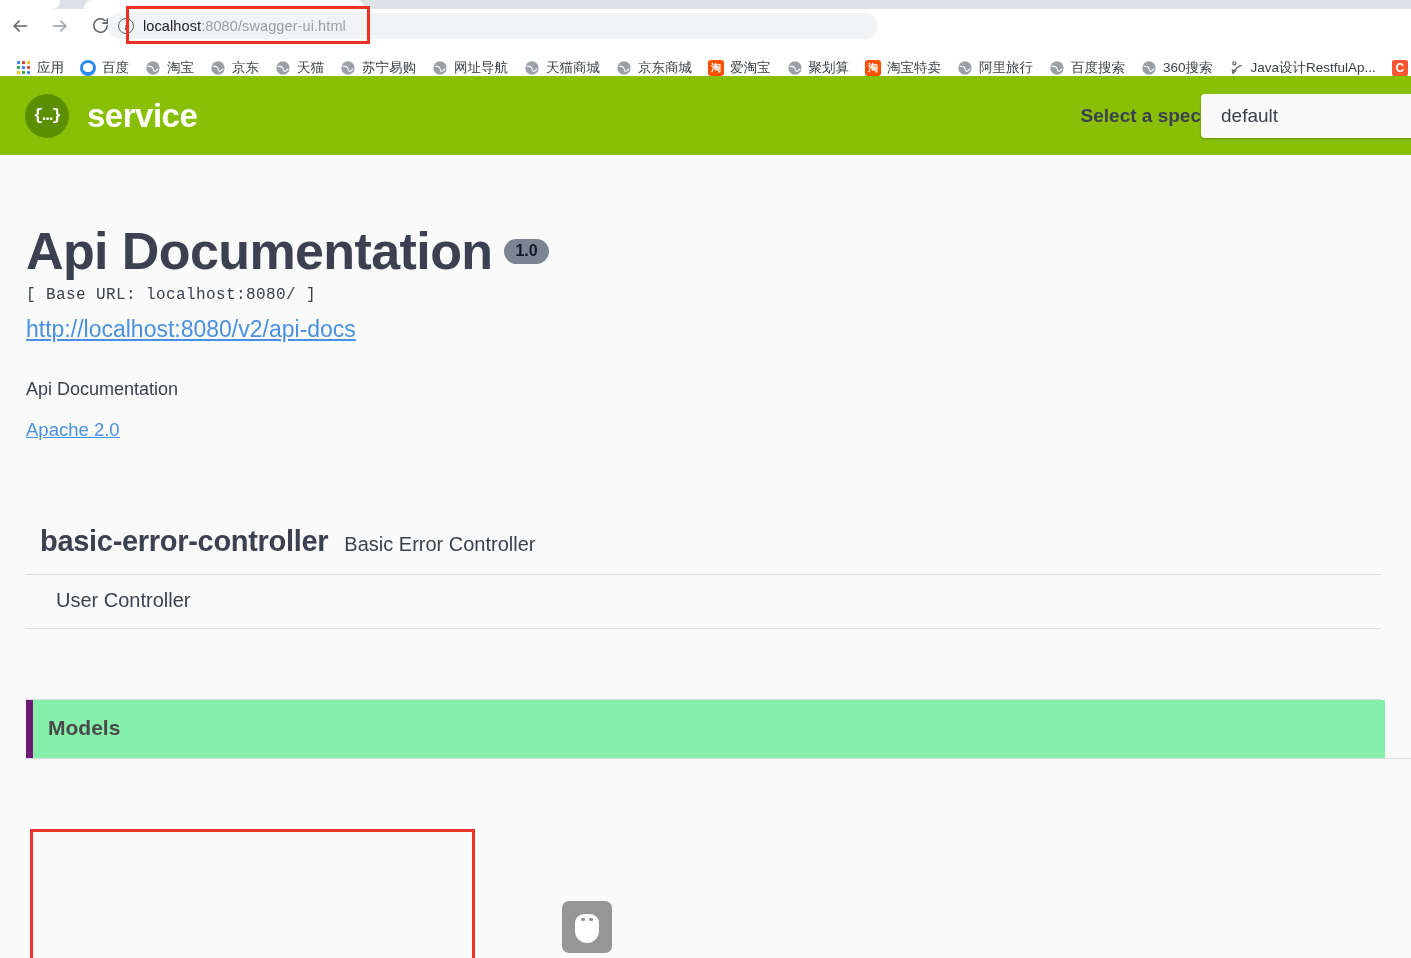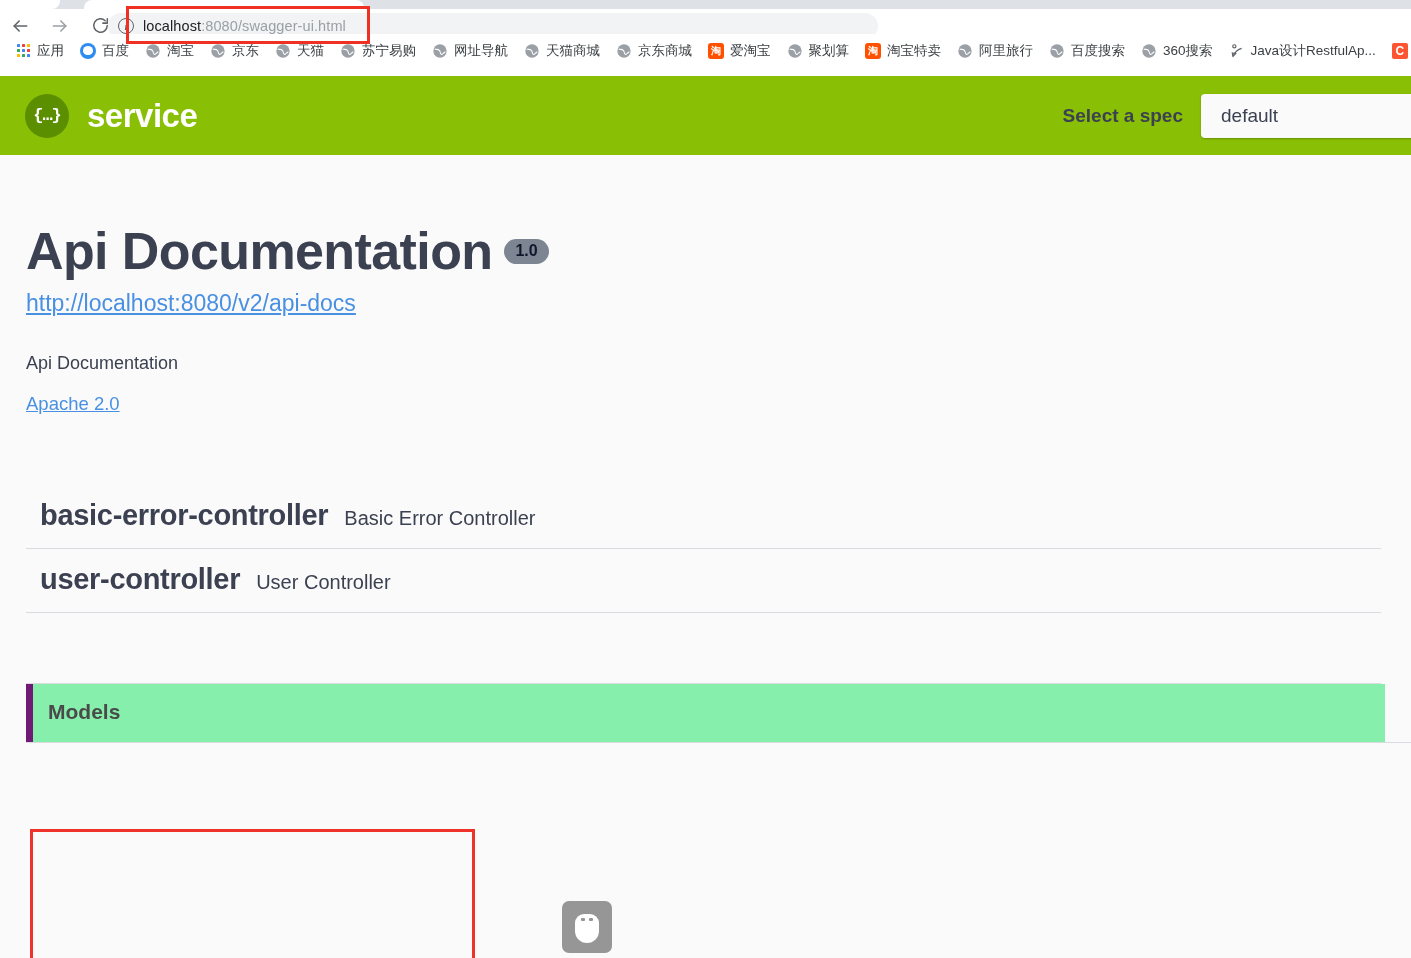--- a/index.html
+++ b/index.html
@@ -55,21 +55,21 @@
   .omni-url .host { color:#202124; }
 
   
   .anno-url {
     position:absolute; left:126px; top:6px; width:244px; height:38px;
     border:3px solid #ef3124; pointer-events:none; z-index:40;
   }
 
   
   .bookmarks {
-    position:absolute; left:0; top:34px; width:1411px; height:33px;
+    position:absolute; left:0; top:51px; width:1411px; height:33px;
     background:#ffffff;
     display:flex; align-items:center; padding-left:7px;
     overflow:hidden; white-space:nowrap;
   }
   .bm {
     display:flex; align-items:center; flex:0 0 auto;
     padding:0 8px; height:24px; border-radius:4px;
     font-size:13.5px; color:#3c4043;
   }
   .bm .bm-label { margin-left:6px; }
@@ -113,21 +113,21 @@
     font-family:"Liberation Mono", monospace;
   }
   .sw-wordmark {
     margin-left:18px; color:#ffffff; font-size:33px; font-weight:bold;
     letter-spacing:-0.5px;
   }
   .sw-spec-wrap {
     margin-left:auto; display:flex; align-items:center; padding-right:0;
   }
   .sw-spec-label {
-    color:#3b4151; font-size:19px; font-weight:bold; margin-right:18px;
+    color:#3b4151; font-size:19px; font-weight:bold; 
   }
   .sw-spec-select {
     width:310px; height:44px; background:#fafafa;
     border:2px solid #61affe00; border-radius:4px 0 0 4px;
     box-shadow:0 1px 2px rgba(0,0,0,0.25);
     display:flex; align-items:center; padding-left:18px;
     color:#3b4151; font-size:19px;
     margin-right:-100px;
   }
 
@@ -385,38 +385,38 @@
 </div>
 
 <div id="content">
   <div class="inner">
 
     <div class="info-block">
       <div class="title-row">
         <div class="api-title">Api Documentation</div>
         <div class="version-badge">1.0</div>
       </div>
+      <div class="base-url">[ Base URL: localhost:8080/ ]</div>
       <a class="docs-link" href="#">http://localhost:8080/v2/api-docs</a>
       <div class="desc-text">Api Documentation</div>
       <a class="lic-link" href="#">Apache 2.0</a>
     </div>
 
     <div class="ops-wrap">
 
       <div class="op-block">
         <div class="op-head">
           <span class="op-tag">basic-error-controller</span>
           <span class="op-desc">Basic Error Controller</span>
         </div>
         <div class="rule"></div>
       </div>
 
       <div class="op-block">
         <div class="op-head">
-          <span class="op-tag">user-controller</span>
           <span class="op-desc">User Controller</span>
         </div>
         <div class="rule"></div>
         <div class="op-body"></div>
         <div class="rule"></div>
       </div>
 
       <div class="models-block">
         <div class="models-head">Models</div>
       </div>

